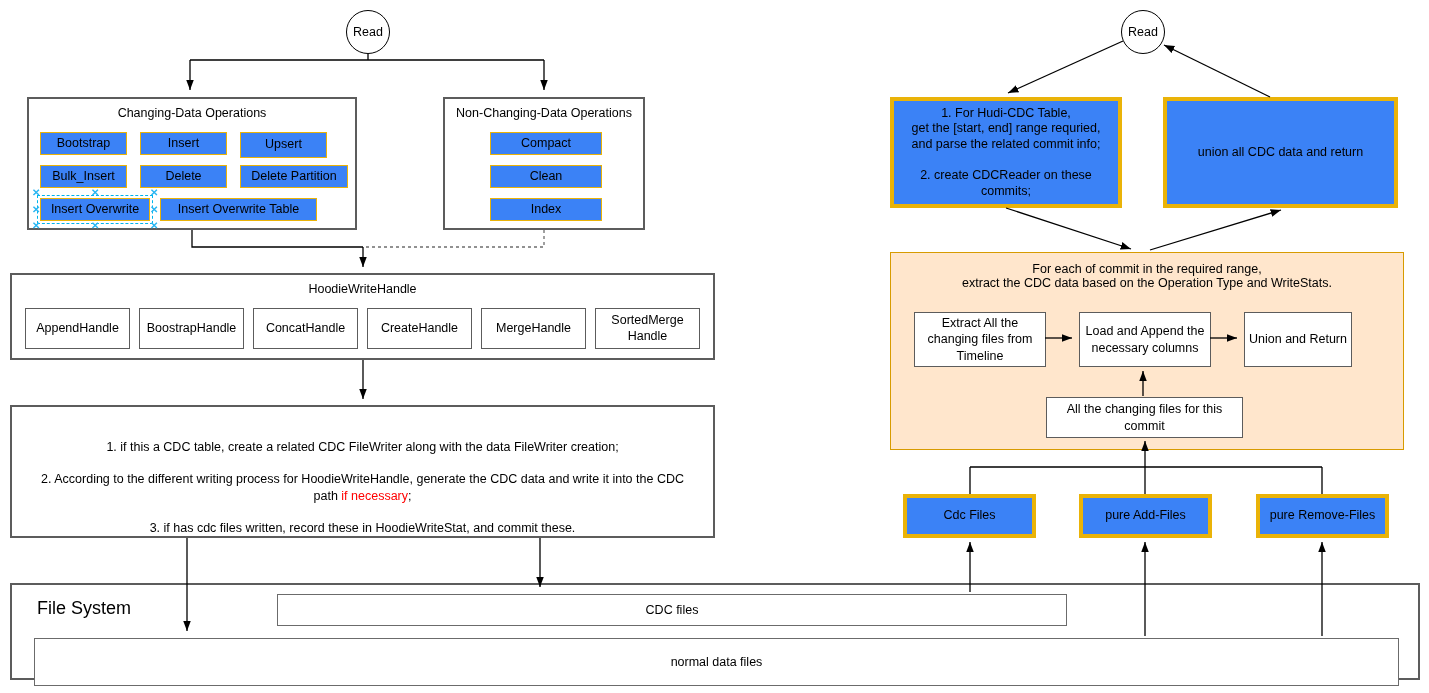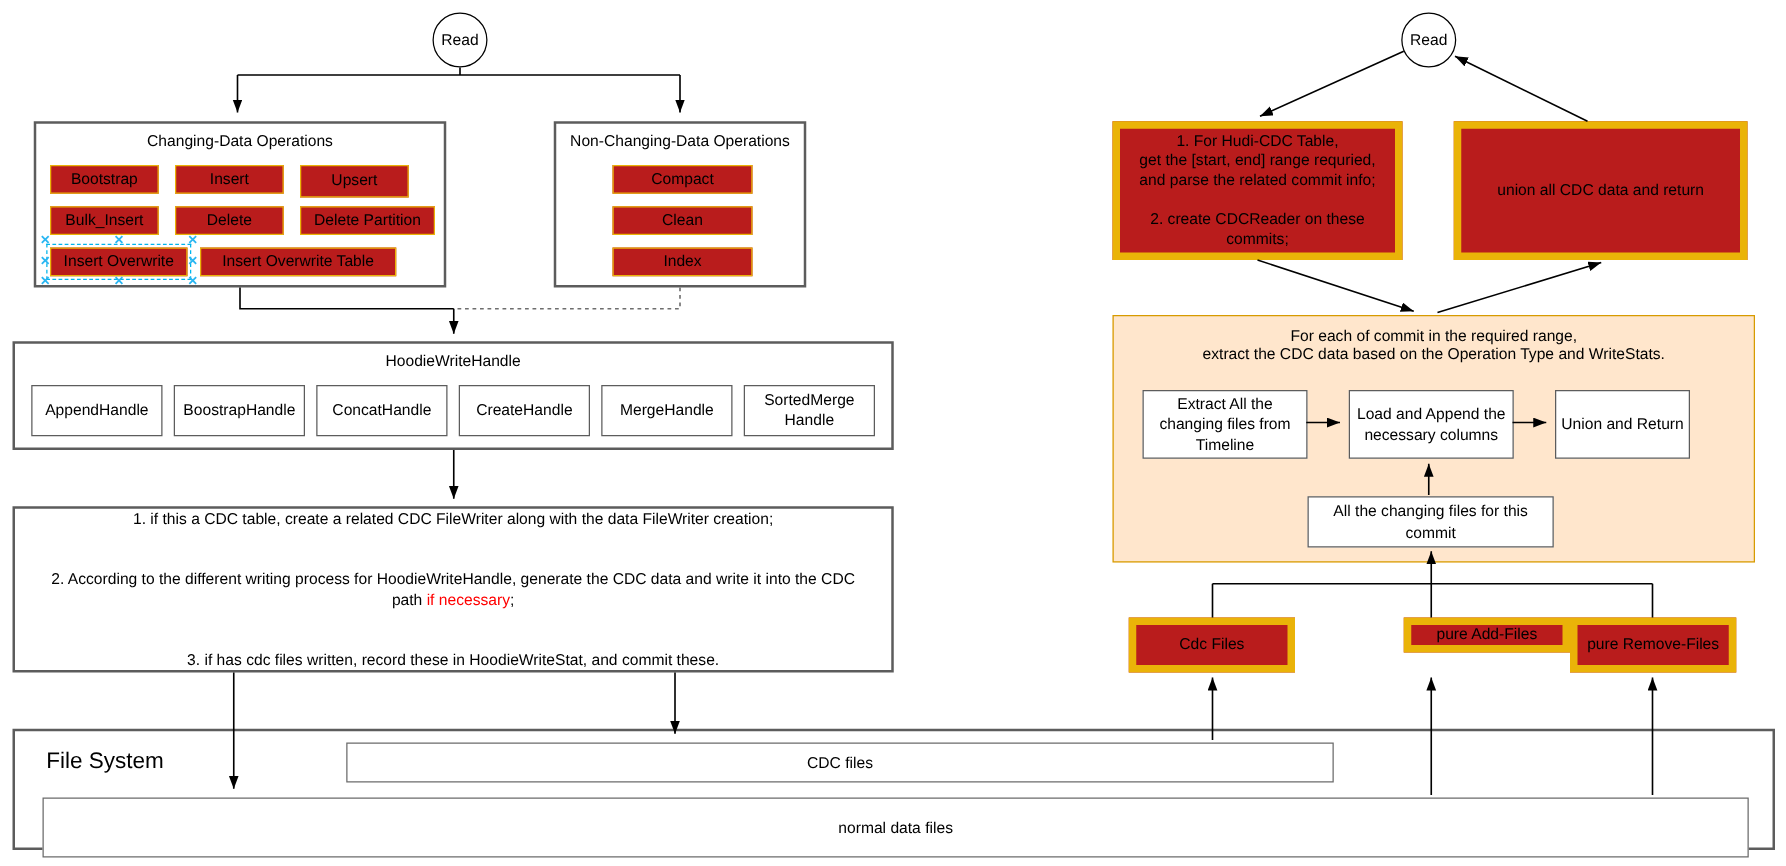--- a/index.html
+++ b/index.html
@@ -1,21 +1,21 @@
 <!DOCTYPE html>
 <html><head>
 <meta charset="utf-8">
 <style>
   html,body{margin:0;padding:0;}
   body{
     width:1429px;height:693px;position:relative;background:#ffffff;
     font-family:"Liberation Sans", sans-serif;color:#000;overflow:hidden;
   }
   .node{
-    position:absolute;box-sizing:border-box;border:6px solid #eab308;background:#b91c1c;
+    position:absolute;box-sizing:border-box;border:4px solid #eab308;background:#3b82f6;
     display:flex;align-items:center;justify-content:center;text-align:center;
     font-size:12.5px;line-height:1.25;z-index:2;
   }
   .opnode{border-width:1.5px;font-size:12.5px;}
   .container{
     position:absolute;box-sizing:border-box;border:2px solid #5c5c5c;background:transparent;z-index:2;
   }
   .grouptitle{position:absolute;left:0;right:0;top:7px;text-align:center;font-size:12.5px;}
   .circle{
     position:absolute;box-sizing:border-box;width:44px;height:44px;border-radius:50%;
@@ -24,21 +24,21 @@
   }
   .preline{white-space:pre-line;}
   .handles-row{
     position:absolute;left:0;right:0;top:33px;bottom:9px;display:flex;gap:9px;padding:0 13px;
   }
   .handles-row .hnode{
     flex:1;border:1.5px solid #5c5c5c;background:#fff;display:flex;align-items:center;
     justify-content:center;text-align:center;font-size:12.5px;line-height:1.25;
   }
   .notes{
-    display:flex;flex-direction:column;justify-content:space-between;gap:16px;padding:0 28px;
+    display:flex;flex-direction:column;justify-content:flex-end;gap:16px;padding:0 28px;
   }
   .notes p{margin:0;text-align:center;font-size:12.5px;line-height:1.3;}
   .red{color:#ff0000;}
   .orange{
     background:#ffe6cc;border:1.5px solid #d79b00;
   }
   .orange .innode{
     position:absolute;box-sizing:border-box;border:1.5px solid #5c5c5c;background:#fff;
     display:flex;align-items:center;justify-content:center;text-align:center;
     font-size:12.5px;line-height:1.3;
@@ -222,18 +222,18 @@
     <span>Union and Return</span>
     </div>
   <div class="innode" style="left:155px;top:144px;width:197px;height:41px;">
     <span>All the changing files for this commit</span>
     </div>
 </div>
 
 <div class="node" style="left:903px;top:494px;width:133px;height:44px;">
   <span>Cdc Files</span>
   </div>
-<div class="node" style="left:1079px;top:494px;width:133px;height:28px;margin-left:44px;">
+<div class="node" style="left:1079px;top:494px;width:133px;height:44px;">
   <span>pure Add-Files</span>
   </div>
 <div class="node" style="left:1256px;top:494px;width:133px;height:44px;">
   <span>pure Remove-Files</span>
   </div>
 
 </body></html>

